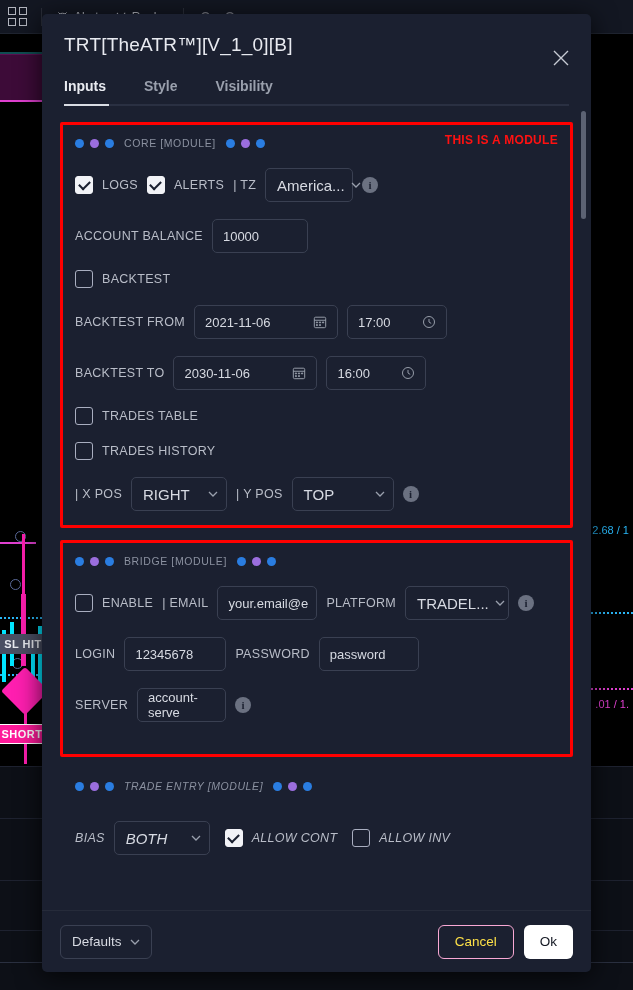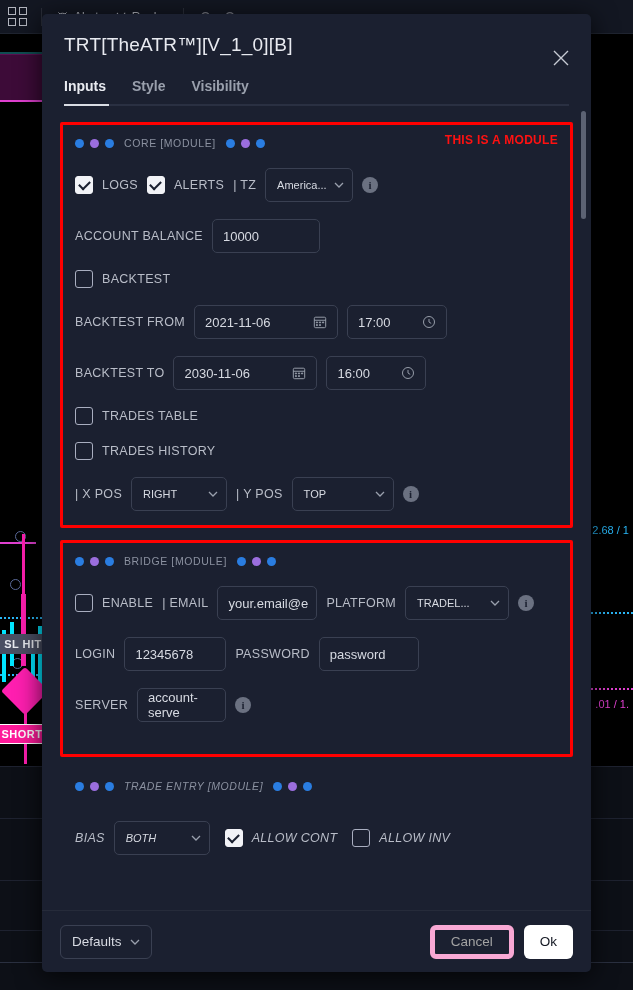--- a/index.html
+++ b/index.html
@@ -68,21 +68,21 @@
     display: flex; flex-direction: column; overflow: hidden;
   }
   .modal-head { position: relative; padding: 20px 22px 0 22px; flex: 0 0 auto; }
   .modal-title { color: #e8eaf0; font-size: 19px; font-weight: 400; letter-spacing: .2px; }
   .close-btn {
     position: absolute; right: 16px; top: 30px; width: 28px; height: 28px;
     display: flex; align-items: center; justify-content: center; cursor: pointer;
   }
   .close-btn svg { display: block; }
 
-  .tabs { display: flex; gap: 26px; padding: 22px 22px 0 22px; position: relative; }
+  .tabs { display: flex; gap: 38px; padding: 22px 22px 0 22px; position: relative; }
   .tab { color: #9aa0ad; font-size: 14px; font-weight: bold; padding-bottom: 12px; cursor: pointer; }
   .tab.active { color: #e8eaf0; }
   .tabs-underline {
     position: absolute; left: 22px; right: 22px; bottom: 0; height: 2px; background: #2a3042;
   }
   .tabs-underline .on { position: absolute; left: 0; width: 45px; height: 2px; background: #d9dce3; }
 
   .modal-body {
     flex: 1 1 auto; overflow: hidden; position: relative; padding: 16px 18px 0 18px;
   }
@@ -121,21 +121,21 @@
   }
 
   .field {
     height: 34px; border: 1px solid #3a4052; border-radius: 5px; background: transparent;
     color: #d7dae2; font-size: 13px; display: flex; align-items: center;
     padding: 0 10px; font-family: "Liberation Sans", sans-serif;
   }
   .field.input { cursor: text; }
   .sel {
     height: 34px; border: 1px solid #3a4052; border-radius: 5px; background: transparent;
-    color: #d7dae2; font-size: 11px; display: flex; align-items: center;
+    color: #d7dae2; font-size: 15px; display: flex; align-items: center;
     justify-content: space-between; padding: 0 8px 0 11px; cursor: pointer; gap: 6px;
   }
   .caret { color: #9aa0ad; font-size: 11px; line-height: 1; }
   .caret svg { display:block; }
 
   .info {
     width: 16px; height: 16px; border-radius: 50%; background: #6b7181;
     color: #1b2030; font-size: 11px; font-weight: bold; font-family: "Liberation Serif", serif;
     display: flex; align-items: center; justify-content: center; cursor: pointer; flex: 0 0 auto;
   }
@@ -167,21 +167,21 @@
   .modal-foot {
     flex: 0 0 auto; height: 62px; border-top: 1px solid #262b3a;
     display: flex; align-items: center; padding: 0 18px; gap: 10px;
   }
   .btn {
     height: 34px; border-radius: 6px; display: flex; align-items: center;
     justify-content: center; font-size: 13.5px; cursor: pointer; padding: 0 16px;
     font-family: "Liberation Sans", sans-serif;
   }
   .btn.ghost { border: 1px solid #3a4052; color: #d7dae2; gap: 8px; padding: 0 11px; }
-  .btn.cancel { border: 5px solid #f9a8d4; color: #a3a3a3; min-width: 74px; }
+  .btn.cancel { border: 1px solid #f9a8d4; color: #fde047; min-width: 74px; }
   .btn.ok { background: #ffffff; color: #131722; min-width: 44px; }
   .spacer { flex: 1 1 auto; }
 </style>
 </head>
 <body>
 <div id="root">
 
 <div class="bg">
 
   <div class="chart-area">
@@ -299,21 +299,21 @@
                 <svg width="10" height="6" viewBox="0 0 10 6" fill="none" stroke="#9aa0ad" stroke-width="1.3">
                   <path d="M1 1 L5 5 L9 1"></path>
                 </svg>
               </span>
         </span>
         <span class="info">i</span>
       </div>
 
       <div class="row">
         <span class="lbl">ACCOUNT BALANCE</span>
-        <span class="field input" style="width:108px">10000</span>
+        <span class="field input" style="width:96px">10000</span>
       </div>
 
       <div class="row">
         <span class="chk"></span>
         <span class="lbl">BACKTEST</span>
       </div>
 
       <div class="row">
         <span class="lbl">BACKTEST FROM</span>
         <span class="field" style="width:144px">

